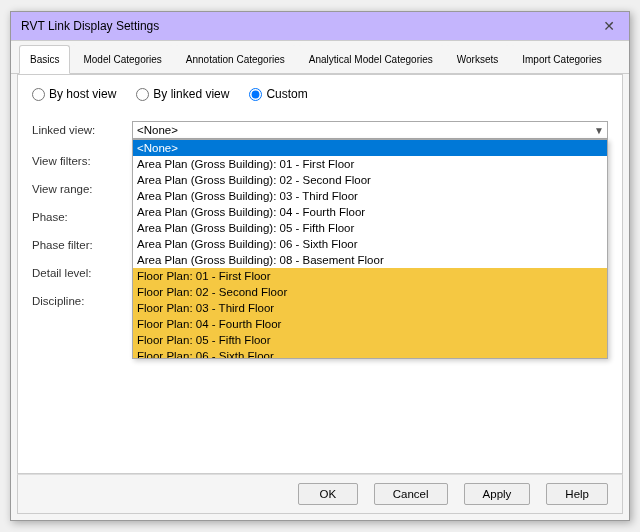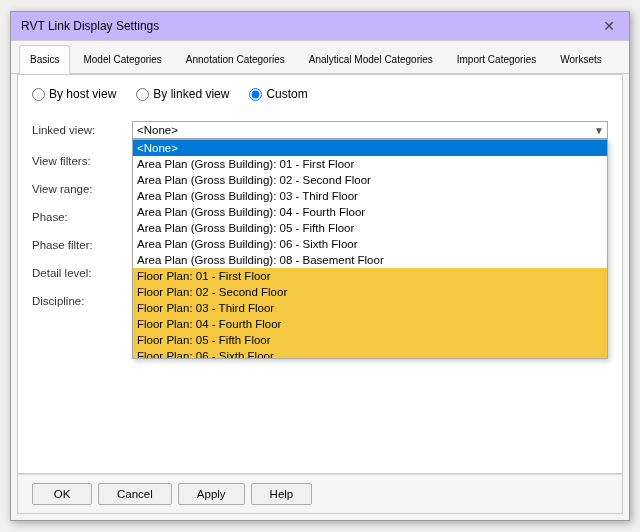--- a/index.html
+++ b/index.html
@@ -144,23 +144,23 @@
     .dropdown-item.selected {
       background: #0078d7;
       color: #fff;
     }
     .dropdown-item.highlighted-yellow {
       background: #f5c842;
       color: #000;
     }
     .footer {
       display: flex;
-      justify-content: flex-start;
+      justify-content: flex-end;
       padding: 8px 14px;
-      gap: 6px;
+      gap: 16px;
       border-top: 1px solid #ddd;
       background: #f5f5f5;
       margin: 0 6px 6px 6px;
       border: 1px solid #ccc;
       border-top: 1px solid #ddd;
     }
     .btn {
       padding: 4px 18px;
       font-size: 11.5px;
       border: 1px solid #aaa;
@@ -181,22 +181,22 @@
   <div class="title-bar">
     <span>RVT Link Display Settings</span>
     <button class="title-bar-close">✕</button>
   </div>
 
   <div class="tabs">
     <div class="tab active">Basics</div>
     <div class="tab">Model Categories</div>
     <div class="tab">Annotation Categories</div>
     <div class="tab">Analytical Model Categories</div>
+    <div class="tab">Worksets</div>
     <div class="tab">Import Categories</div>
-    <div class="tab">Worksets</div>
   </div>
 
   <div class="content">
 
     <div class="radio-row">
       <label class="radio-option">
         <input type="radio" name="view-mode" style="">
         <span>By host view</span>
       </label>
       <label class="radio-option">

